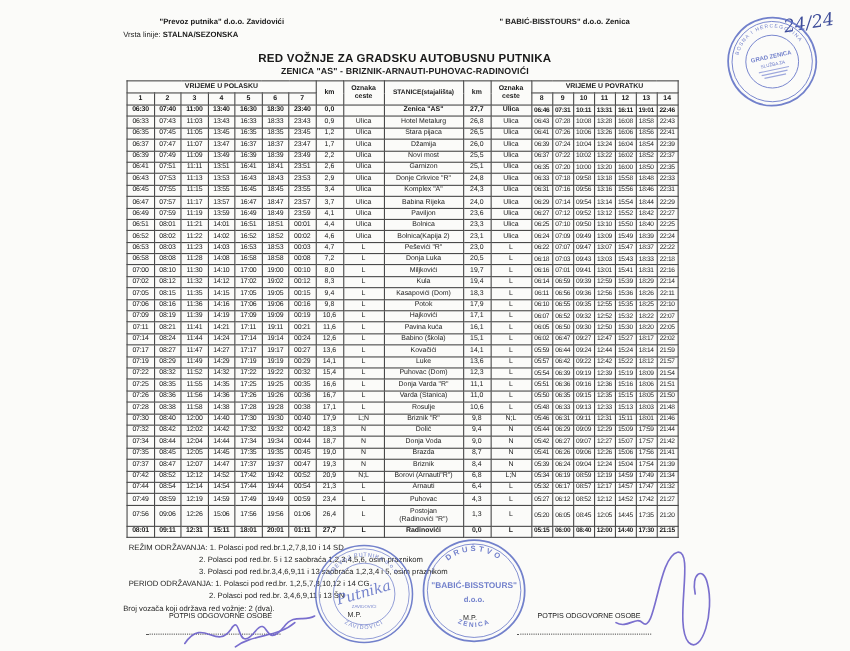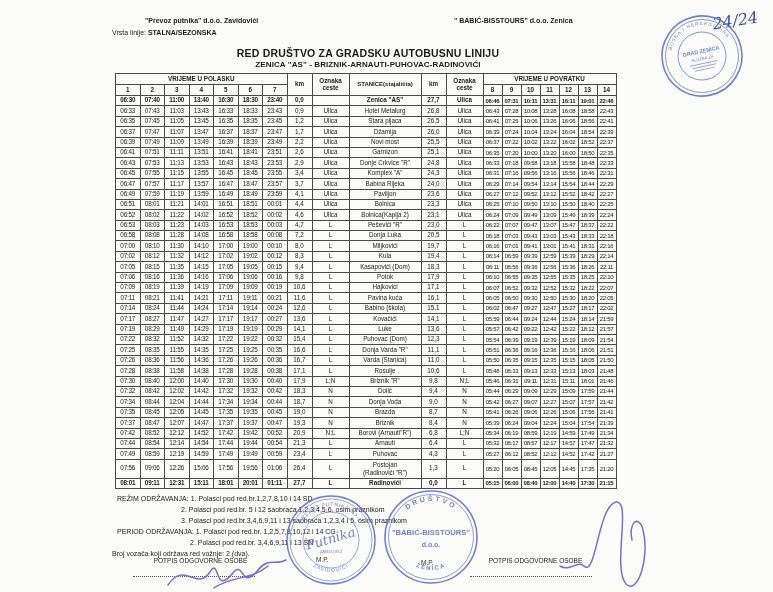--- a/index.html
+++ b/index.html
@@ -33,21 +33,21 @@
 <body>
 
 <div class="page">
 
   <div class="abs company" style="left:145px;top:17px;">"Prevoz putnika" d.o.o. Zavidovići</div>
   <div class="abs vrsta" style="left:112px;top:29px;">
     <span>Vrsta linije:</span>
     <span style="font-weight:bold;">STALNA/SEZONSKA</span>
   </div>
   <div class="abs company" style="left:454px;top:17px;">" BABIĆ-BISSTOURS" d.o.o. Zenica</div>
-  <div class="abs title">RED DRUŠTVO ZA GRADSKU AUTOBUSNU LINIJU</div>
+  <div class="abs title">RED VOŽNJE ZA GRADSKU AUTOBUSNU PUTNIKA</div>
   <div class="abs subtitle">ZENICA "AS" - BRIZNIK-ARNAUTI-PUHOVAC-RADINOVIĆI</div>
 
   <svg class="abs overlay" style="left:700px;top:2px;" width="70" height="34">
     <text x="12" y="24" transform="rotate(-9 35 17)" font-family="DejaVu Serif, serif" font-style="italic" font-size="16" fill="#3f4e9a">24/24</text>
   </svg>
 
   <svg class="abs stamp" style="left:652px;top:6px;" width="100" height="100">
     <g transform="rotate(-12 50 50)" fill="none" stroke="#5b6cc4">
       <circle cx="50" cy="50" r="40" stroke-width="1.6"></circle>
       <circle cx="50" cy="50" r="36.5" stroke-width=".8"></circle>

